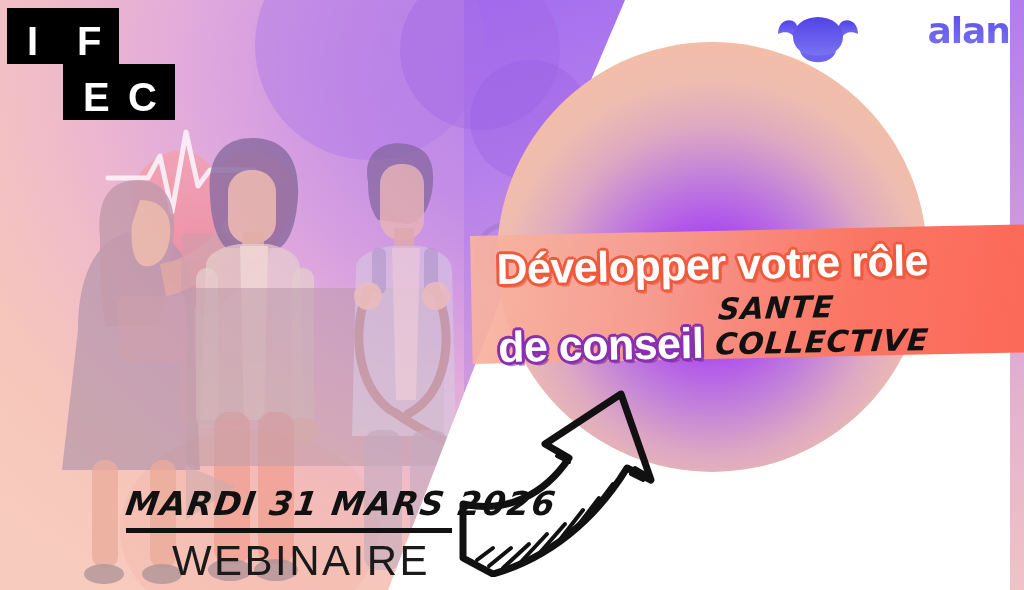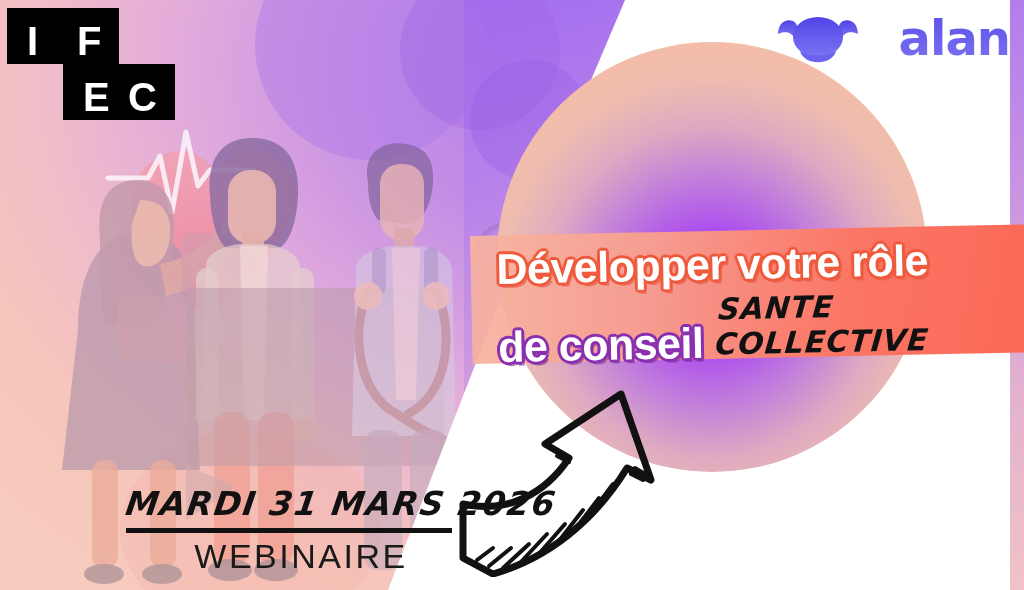--- a/index.html
+++ b/index.html
@@ -90,41 +90,41 @@
 
   
   #date-block{position:absolute;left:126px;top:484px;width:350px;}
   #date-text{
     font-size:33px;font-weight:bold;font-style:italic;color:#111111;
     letter-spacing:1.5px;transform:skewX(-8deg);text-align:center;white-space:nowrap;
     font-family:"DejaVu Sans", sans-serif;
   }
   #date-rule{height:5px;background:#111111;margin:5px 0 4px 0;width:326px;}
   #webinaire-text{
-    font-size:34px;color:#1a1a1a;letter-spacing:2.5px;text-align:center;
+    font-size:42px;color:#1a1a1a;letter-spacing:2.5px;text-align:center;
     font-family:"Liberation Sans", sans-serif;
   }
 
   
   #ifec-logo{position:absolute;left:0px;top:0px;width:190px;height:125px;}
   .ifec-box{position:absolute;background:#000000;}
   #ifec-box-top{left:7px;top:8px;width:112px;height:56px;}
   #ifec-box-bottom{left:63px;top:64px;width:112px;height:56px;}
   .ifec-letter{
     position:absolute;color:#ffffff;font-weight:bold;font-size:40px;
     font-family:"Liberation Sans", sans-serif;line-height:1;
   }
   #ifec-i{left:27px;top:21px;}
   #ifec-f{left:77px;top:21px;}
   #ifec-e{left:83px;top:77px;}
   #ifec-c{left:128px;top:77px;}
 
   #alan-logo{position:absolute;right:14px;top:8px;width:240px;height:62px;}
   #alan-wordmark{
-    position:absolute;right:0px;top:2px;font-size:48px;font-weight:bold;
+    position:absolute;right:0px;top:2px;font-size:36px;font-weight:bold;
     letter-spacing:-1px;color:#5a5af0;
     background:linear-gradient(180deg,#5c4de8 0%,#7b74f2 100%);
     -webkit-background-clip:text;background-clip:text;-webkit-text-fill-color:transparent;
     font-family:"DejaVu Sans", sans-serif;
   }
 
   
   #arrow-doodle{position:absolute;left:445px;top:382px;width:230px;height:195px;}
 </style>
 </head>

